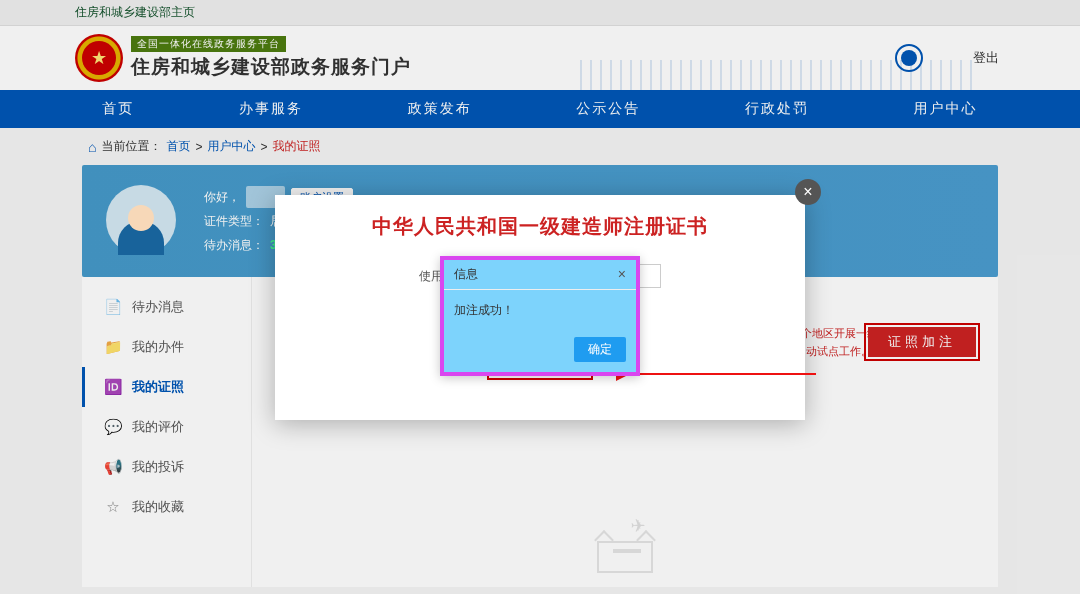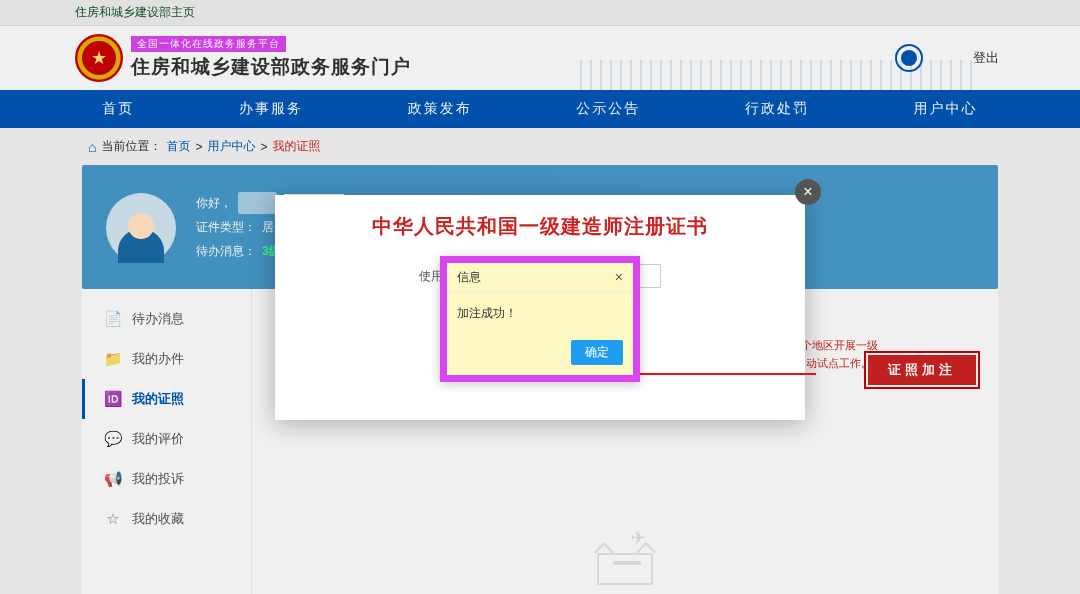--- a/index.html
+++ b/index.html
@@ -2,34 +2,34 @@
 <html><head>
   <meta charset="utf-8">
   <style>
     * { margin:0; padding:0; box-sizing:border-box; font-family:"Microsoft YaHei",Arial,sans-serif; }
     body { background:#f5f5f5; width:1080px; height:594px; overflow:hidden; position:relative; font-size:13px; color:#333; }
     .topbar { background:#f0f0f0; padding:4px 12px 4px 75px; font-size:12px; color:#14532d; border-bottom:1px solid #e0e0e0; }
     .header { background:#fff; display:flex; align-items:center; padding:8px 75px; position:relative; }
     .emblem { width:48px; height:48px; border-radius:50%; background:radial-gradient(circle,#e6b400 62%,#c00 65%); margin-right:8px; display:flex; align-items:center; justify-content:center; }
     .emblem-inner { width:34px; height:34px; border-radius:50%; background:#c00; display:flex; align-items:center; justify-content:center; color:#ffe478; font-size:18px; }
     .title-block { display:flex; flex-direction:column; }
-    .platform-tag { background:#d946ef; color:#fff; font-size:10px; padding:1px 6px; display:inline-block; margin-bottom:2px; width:fit-content; letter-spacing:1px; }
+    .platform-tag { background:#4d7c0f; color:#fff; font-size:10px; padding:1px 6px; display:inline-block; margin-bottom:2px; width:fit-content; letter-spacing:1px; }
     .portal-title { font-size:19px; font-weight:600; color:#333; letter-spacing:1px; }
     .user-area { margin-left:auto; display:flex; align-items:center; gap:6px; color:#333; margin-right:6px; }
     .user-avatar-circle { width:28px; height:28px; border-radius:50%; border:2px solid #0057b7; display:flex; align-items:center; justify-content:center; }
     .user-avatar-inner { width:16px; height:16px; border-radius:50%; background:#0057b7; position:relative; }
     .skyline { position:absolute; bottom:0; right:100px; width:400px; height:30px; opacity:.14; background:repeating-linear-gradient(90deg,#0057b7 0 2px,transparent 2px 10px); }
     .nav { background:#0057b7; display:flex; justify-content:space-around; padding:0 50px; }
     .nav-item { color:#fff; padding:10px 16px; font-size:14px; cursor:pointer; letter-spacing:2px; }
     .breadcrumb { padding:10px 88px; font-size:12px; display:flex; align-items:center; gap:5px; }
     .home-ico { color:#0057b7; font-size:14px; }
     .bc-link { color:#0057b7; cursor:pointer; }
     .bc-current { color:#c22; }
     .container { padding:0 82px; }
-    .profile { background:linear-gradient(90deg,#469ac9,#4b9dd0); padding:26px 24px; display:flex; align-items:flex-end; gap:20px; border-radius:2px; position:relative; }
+    .profile { background:linear-gradient(90deg,#469ac9,#4b9dd0); padding:20px 24px; display:flex; align-items:flex-start; gap:28px; border-radius:2px; position:relative; }
     .avatar { width:70px; height:70px; border-radius:50%; background:#d4e8f3; display:flex; align-items:flex-end; justify-content:center; overflow:hidden; }
     .avatar-head { width:26px; height:26px; border-radius:50%; background:#f7d8b8; margin-bottom:24px; position:relative; z-index:1; }
     .avatar-body { width:46px; height:34px; background:#1a6aa5; border-radius:22px 22px 0 0; position:absolute; bottom:0; }
     .avatar-wrap { position:relative; width:70px; height:70px; }
     .profile-info { color:#fff; font-size:12px; line-height:2; }
     .info-row { display:flex; align-items:center; gap:6px; }
     .btn-outline { background:#fff; color:#0057b7; padding:1px 8px; border:1px solid #fff; border-radius:2px; font-size:11px; cursor:pointer;text-decoration:underline; }
     .btn-dark { background:#333; color:#fff; padding:2px 8px; border-radius:3px; font-size:11px; cursor:pointer; }
     .grade { color:#41ff8f; font-weight:bold; }
     .name-mask { background:rgba(255,255,255,0.55); color:transparent; padding:0 12px; border-radius:2px; font-size:11px; letter-spacing:4px; }
@@ -39,36 +39,36 @@
     .side-item.active { background:#fff; color:#0057b7; font-weight:600; border-left:3px solid #0057b7; padding-left:19px; }
     .side-ico { color:#888; font-size:15px; width:18px; text-align:center; }
     .side-item.active .side-ico { color:#0057b7; }
     .content { flex:1; padding:22px 26px; position:relative; }
     .section-title { border-left:3px solid #c22; padding-left:10px; font-size:13px; font-weight:bold; color:#333; }
     .hint { font-size:12px; color:#777; margin-top:12px; }
     .red-hint { color:#c22; font-size:12px; }
     .right-note { position:absolute; right:120px; top:48px; font-size:11px; color:#c22; text-align:left; line-height:1.6; }
     .red-btn-frame { border:2px solid #c00; padding:2px; display:inline-block; }
     .red-btn { background:#c22; color:#fff; padding:6px 20px; font-size:13px; letter-spacing:4px; }
-    .cert-add-wrap { position:absolute; right:18px; top:62px;font-weight:bold; }
+    .cert-add-wrap { position:absolute; right:18px; top:46px; }
     .inbox-art { position:absolute; left:50%; bottom:14px; transform:translateX(-50%); opacity:.25; display:flex; flex-direction:column; align-items:center; }
     .plane { font-size:18px; color:#888; margin-bottom:4px; margin-left:26px; }
     .box { width:56px; height:32px; border:2px solid #999; position:relative; }
     .box-slot { width:28px; height:4px; background:#999; position:absolute; top:6px; left:14px; }
     .box-lid { width:14px; height:14px; border:2px solid #999; border-bottom:none; border-right:none; position:absolute; top:-10px; left:-2px; transform:rotate(45deg); }
     .box-lid2 { width:14px; height:14px; border:2px solid #999; border-bottom:none; border-left:none; position:absolute; top:-10px; right:-2px; transform:rotate(-45deg); }
     .modal-overlay { position:absolute; inset:0; background:rgba(0,0,0,.06); display:flex; align-items:flex-start; justify-content:center; padding-top:195px; }
     .modal { width:530px; background:#fff; box-shadow:0 4px 24px rgba(0,0,0,.28); position:relative; padding:18px 24px 40px; }
     .modal-close { position:absolute; top:-16px; right:-16px; width:26px; height:26px; border-radius:50%; background:#555; color:#fff; display:flex; align-items:center; justify-content:center; font-size:16px; cursor:pointer; }
     .modal-title { color:#c22; font-size:20px; font-weight:bold; text-align:center; letter-spacing:1px; }
     .modal-field { margin-top:24px; display:flex; justify-content:center; align-items:center; gap:6px; font-size:12px; color:#555; }
     .field-input { border:1px solid #ccc; width:200px; height:24px; }
     .modal-action { text-align:center; margin-top:54px; }
     .arrow { position:absolute; top:370px; left:616px; z-index:40; }
-    .inner-dialog { position:absolute; top:256px; left:50%; transform:translateX(-50%); width:200px; background:#fef9c3; border:7px solid #d946ef; box-shadow:0 2px 10px rgba(0,0,0,.22); z-index:60; }
+    .inner-dialog { position:absolute; top:256px; left:50%; transform:translateX(-50%); width:200px; background:#7dd3fc; border:4px solid #d946ef; box-shadow:0 2px 10px rgba(0,0,0,.22); z-index:60; }
     .dlg-head { display:flex; justify-content:space-between; padding:6px 10px; font-size:12px; border-bottom:1px solid #eee; }
     .dlg-x { cursor:pointer; color:#555; font-size:14px; }
     .dlg-body { padding:12px 10px; font-size:12px; }
     .dlg-foot { text-align:right; padding:6px 10px 10px; }
     .ok-btn { background:#1f9cf0; color:#fff; border:none; padding:4px 14px; font-size:12px; cursor:pointer; border-radius:2px; }
   </style>
 </head>
 <body>
 
 <div class="topbar">

